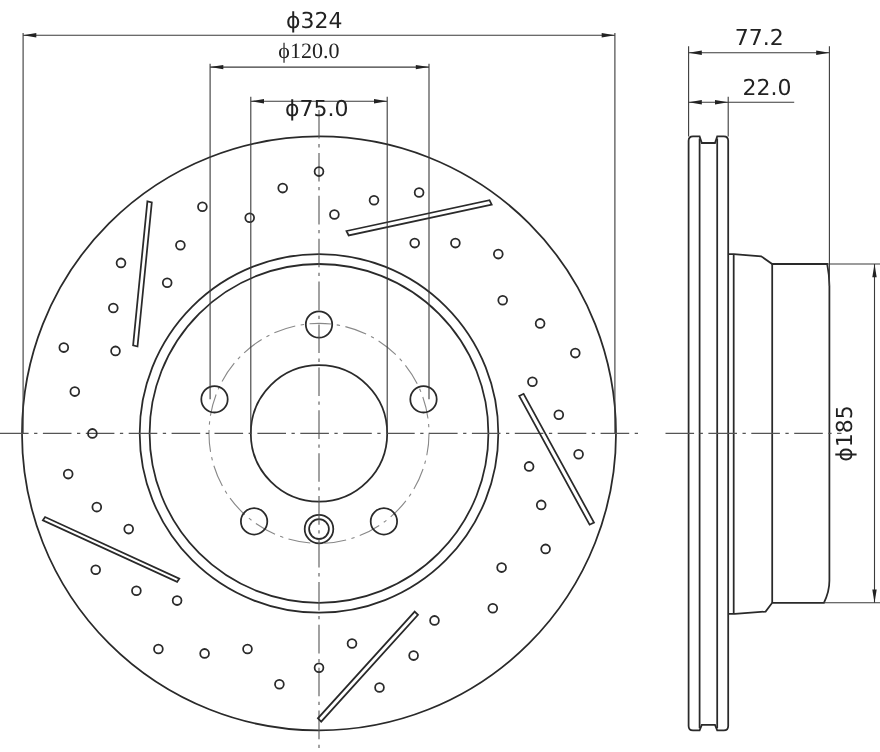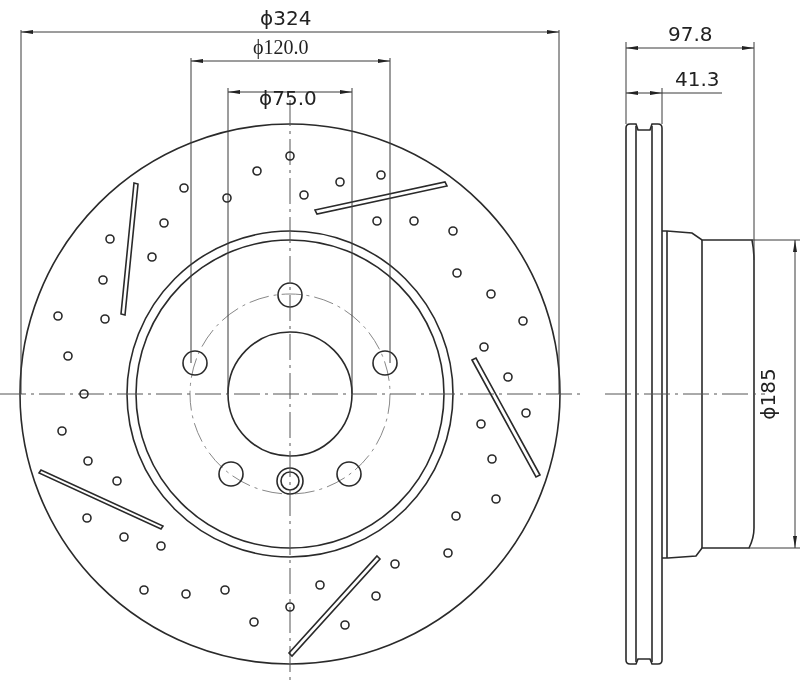--- a/index.html
+++ b/index.html
@@ -140,15 +140,15 @@
 
     <line class="thin" x1="795" y1="240" x2="795" y2="548"></line>
     <polygon points="795,240 793,252 797,252" fill="#222"></polygon>
     <polygon points="795,548 793,536 797,536" fill="#222"></polygon>
   </g>
 </svg>
 
 <div class="label" style="left:260px; top:6px;">ϕ324</div>
 <div class="label" style="left:253px; top:36px;font-family:Liberation Serif, serif;">ϕ120.0</div>
 <div class="label" style="left:259px; top:66px;margin-top:20px;">ϕ75.0</div>
-<div class="label" style="left:668px; top:22px;">97.8</div>
-<div class="label" style="left:675px; top:67px;">41.3</div>
+<div class="label" style="left:668px; top:22px;">77.2</div>
+<div class="label" style="left:675px; top:67px;">22.0</div>
 <div class="label" style="left:742px; top:382px; transform: rotate(-90deg); transform-origin: center;">ϕ185</div>
 
 </body></html>

